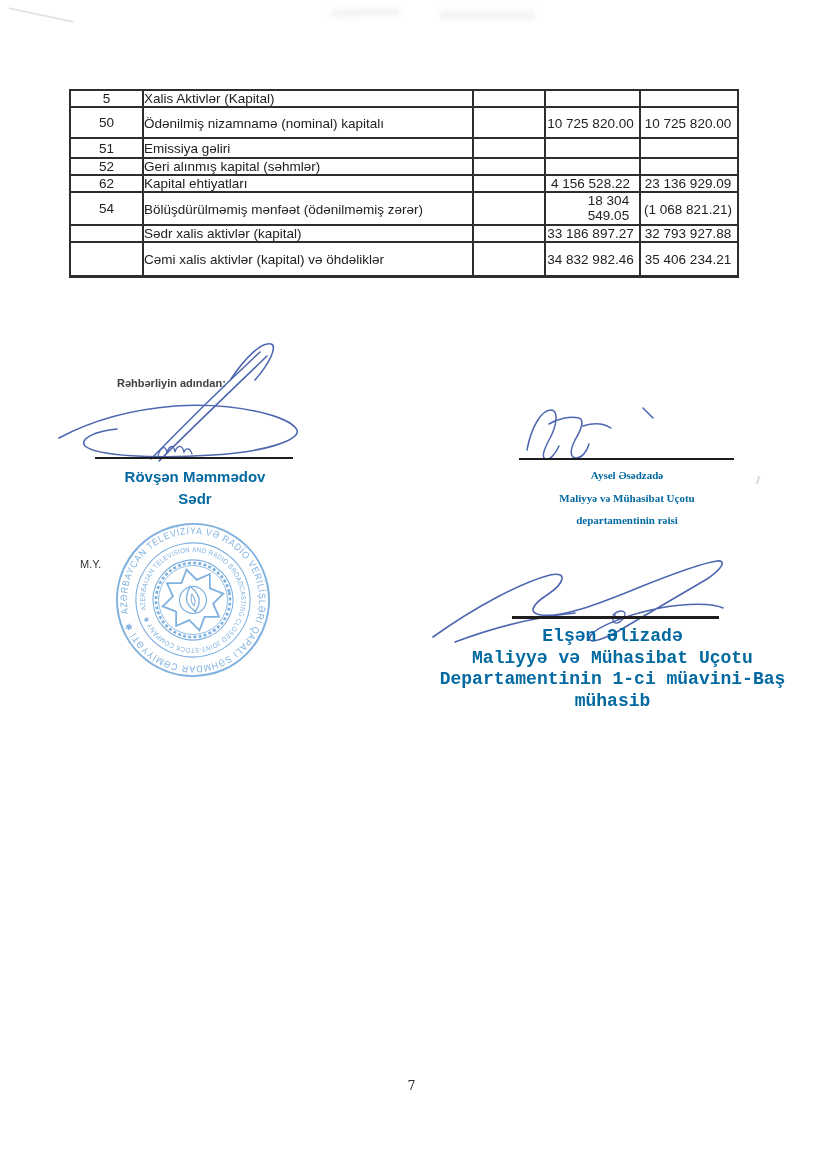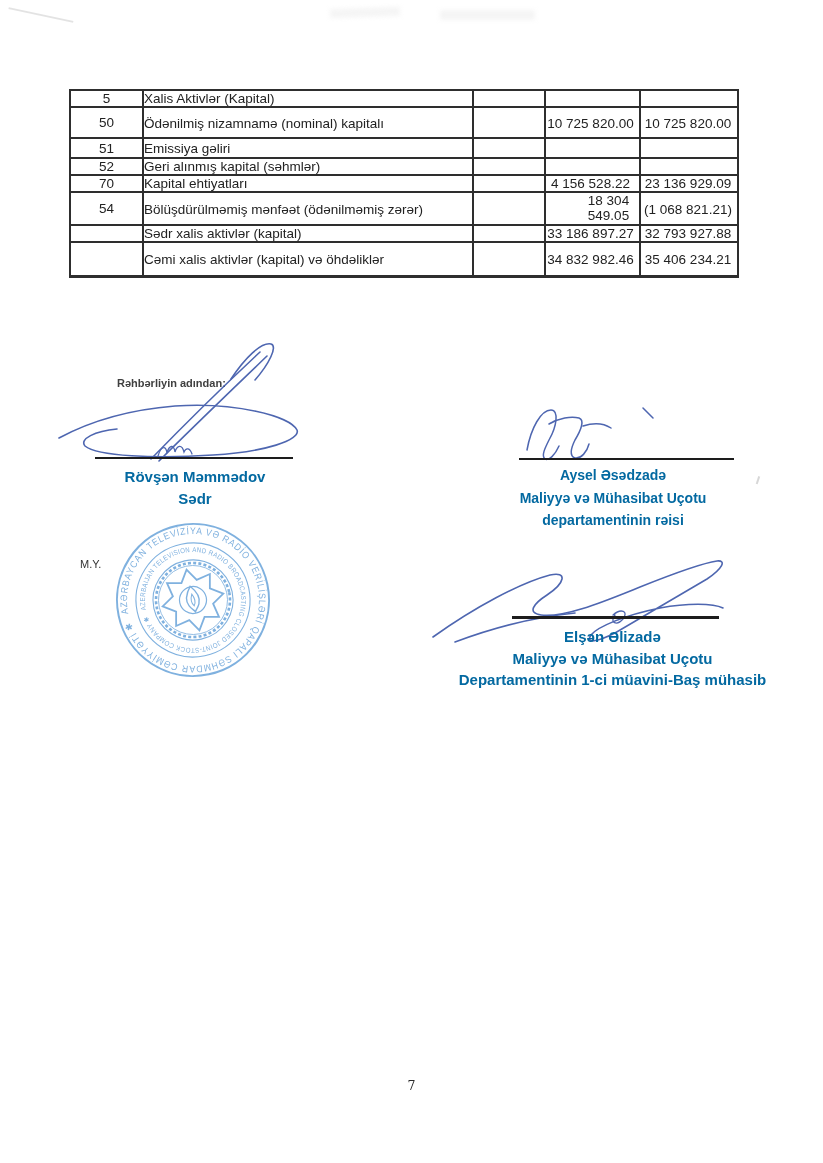--- a/index.html
+++ b/index.html
@@ -43,22 +43,22 @@
   .heading { position:absolute; left:117px; top:377px; font-size:11px; font-weight:bold; color:#404040;}
   .sigline { position:absolute; background:#1d1d1d; }
   .l-under { left:95px;  top:457px; width:198px; height:2px; }
   .a-under { left:519px; top:458px; width:215px; height:2px; }
   .e-under { left:512px; top:616px; width:207px; height:3px; }
   .sig-svg { position:absolute; }
   .sig-svg path { fill:none; stroke:#3b56a8; stroke-linecap:round; }
 
   .nameblock { position:absolute; text-align:center; font-weight:bold; color:#0369a1; }
   .nb-left   { left:95px;  top:466px; width:200px; font-size:15px; line-height:22px; }
-  .nb-right1 { left:499px; top:464px; width:228px; font-size:14px; line-height:22.5px; }
-  .nb-right2 { left:430px; top:626px; width:365px; font-size:15px; line-height:21.5px; }
+  .nb-right1 { left:513px; top:464px; width:228px; font-size:11px; line-height:22.5px;font-family:Liberation Serif, serif; }
+  .nb-right2 { left:430px; top:626px; width:365px; font-size:18px; line-height:21.5px;font-family:Liberation Mono, monospace; }
 
   .my-label { position:absolute; left:80px; top:558px; font-size:11px; color:#333; }
 
   
   .stamp { position:absolute; left:105px; top:512px; width:176px; height:176px; opacity:.82; }
 
   .pagenum { position:absolute; left:0; top:1078px; width:823px; text-align:center;
     font-family:"DejaVu Serif", serif; font-size:12.5px; color:#2a2a2a; }
 </style>
 </head>
@@ -95,21 +95,21 @@
       <td class="c-v2"></td>
     </tr>
     <tr class="r3">
       <td class="c-num">52</td>
       <td class="c-lab">Geri alınmış kapital (səhmlər)</td>
       <td class="c-gap"></td>
       <td class="c-v1"></td>
       <td class="c-v2"></td>
     </tr>
     <tr class="r4">
-      <td class="c-num">70</td>
+      <td class="c-num">62</td>
       <td class="c-lab">Kapital ehtiyatları</td>
       <td class="c-gap"></td>
       <td class="c-v1">4 156 528.22</td>
       <td class="c-v2">23 136 929.09</td>
     </tr>
     <tr class="r5">
       <td class="c-num">54</td>
       <td class="c-lab vtop">Bölüşdürülməmiş mənfəət (ödənilməmiş zərər)</td>
       <td class="c-gap"></td>
       <td class="c-v1 vbot">18 304 549.05</td>

